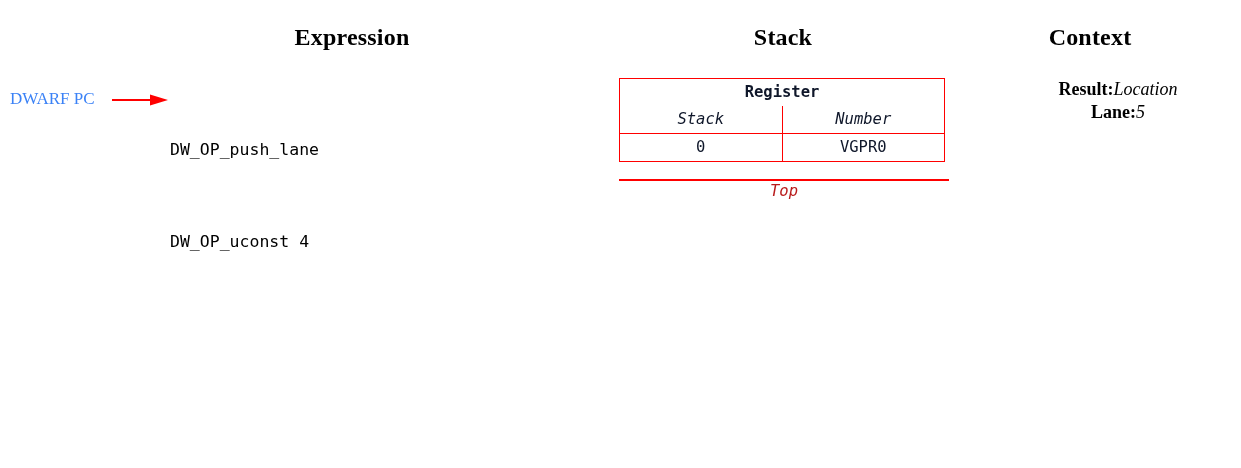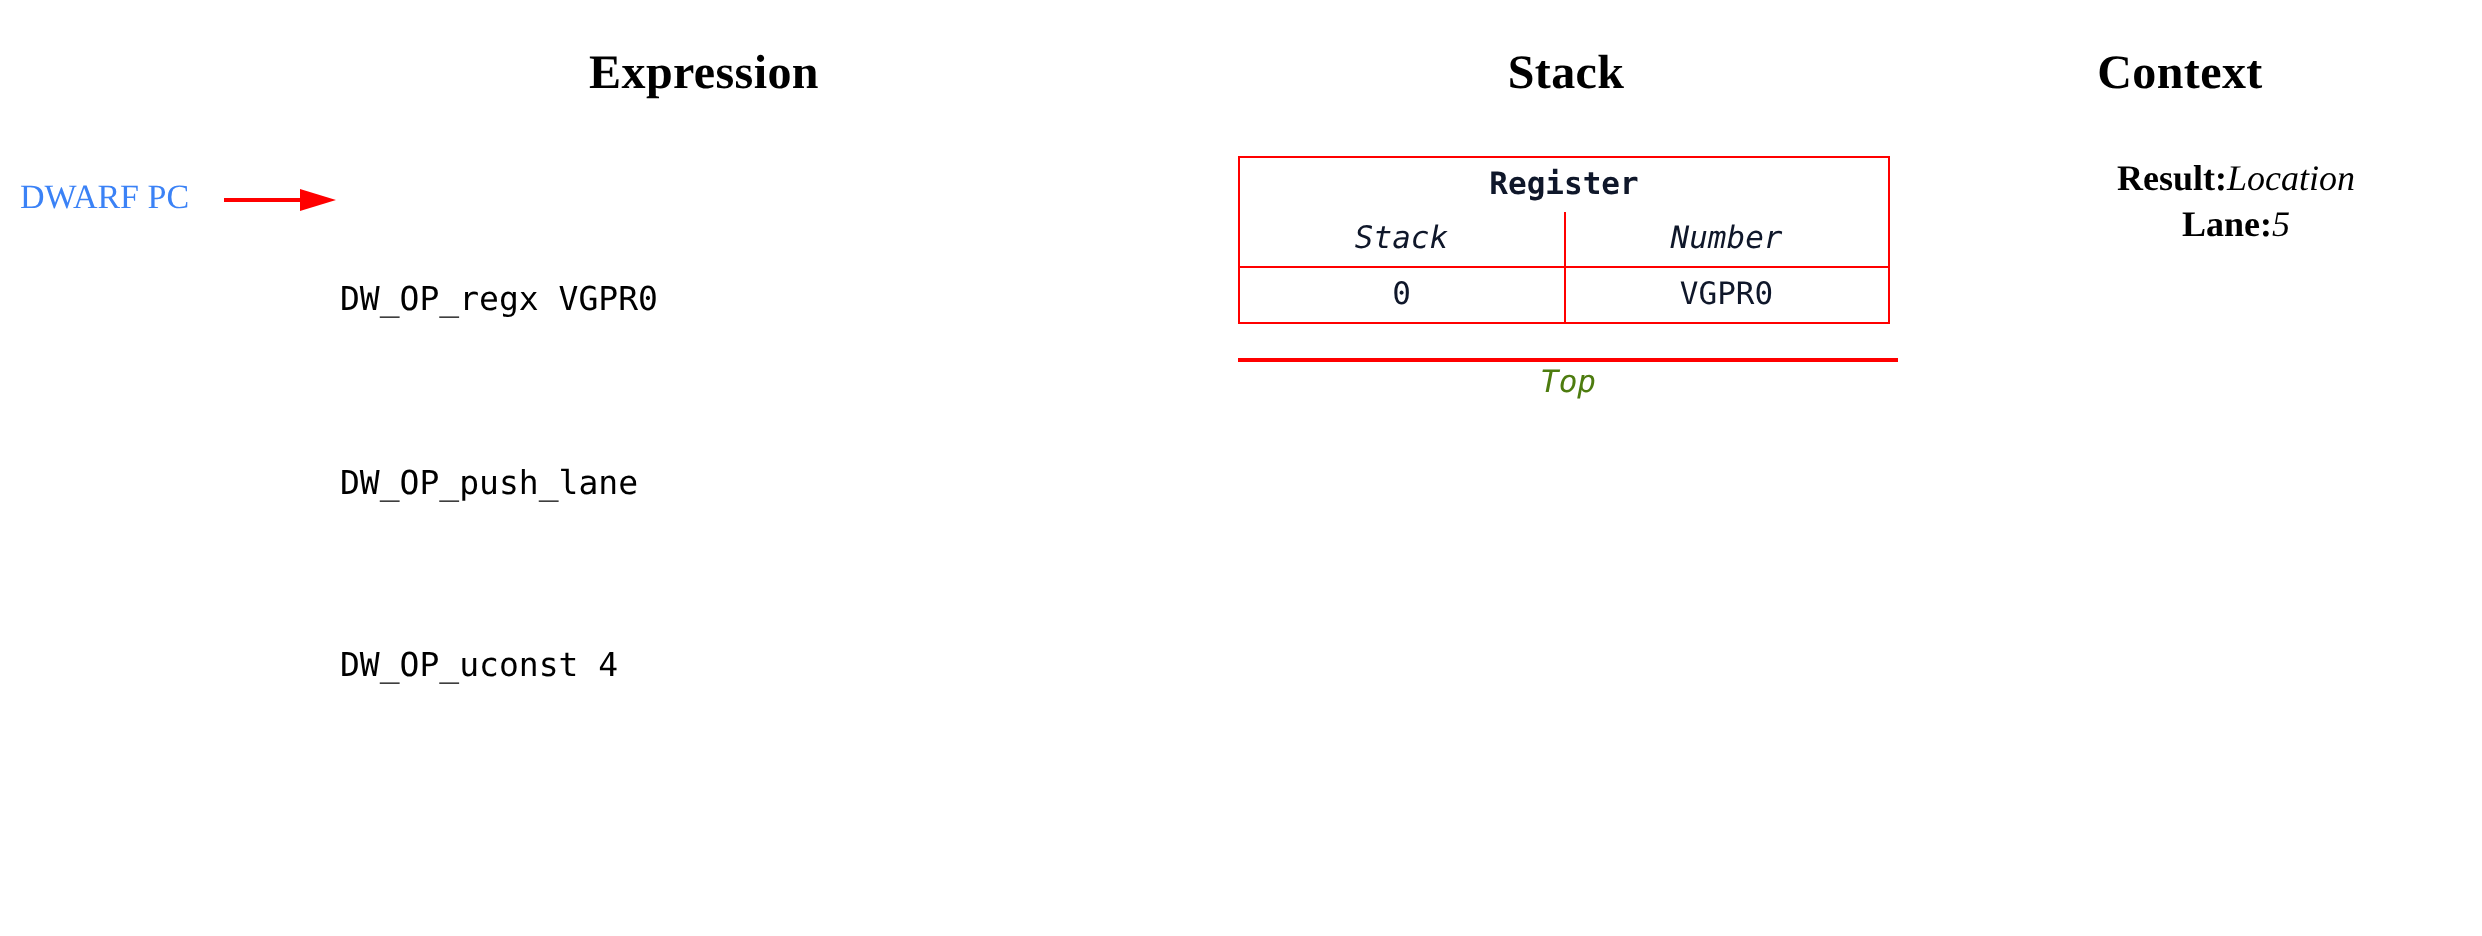--- a/index.html
+++ b/index.html
@@ -105,21 +105,21 @@
     width: 330px;
     height: 0;
     border-top: 2px solid #ff0000;
   }
   #stack-top-label {
     position: absolute;
     left: 0px;
     top: 103px;
     width: 330px;
     text-align: center;
-    color: #4d7c0f;
+    color: #b91c1c;
     font-family: "DejaVu Sans Mono", "Liberation Mono", monospace;
     font-style: italic;
     font-size: 15.5px;
     line-height: 20px;
   }
 
   
   #context-block {
     position: absolute;
     left: 1118px;
@@ -145,21 +145,20 @@
 <div id="heading-context" class="col-heading">Context</div>
 
 <div id="pc-marker">DWARF PC</div>
 
 <svg id="pc-arrow" viewBox="0 0 56 16" xmlns="http://www.w3.org/2000/svg">
   <line x1="0" y1="8" x2="40" y2="8" stroke="#ff0000" stroke-width="2"></line>
   <polygon points="38,2.5 56,8 38,13.5" fill="#ff0000"></polygon>
 </svg>
 
 <div id="expression-list">
-  <span class="expr-line">DW_OP_regx VGPR0</span>
   <span class="expr-line">DW_OP_push_lane</span>
   <span class="expr-line">DW_OP_uconst 4</span>
   
   
   
   
   
   
   
   

